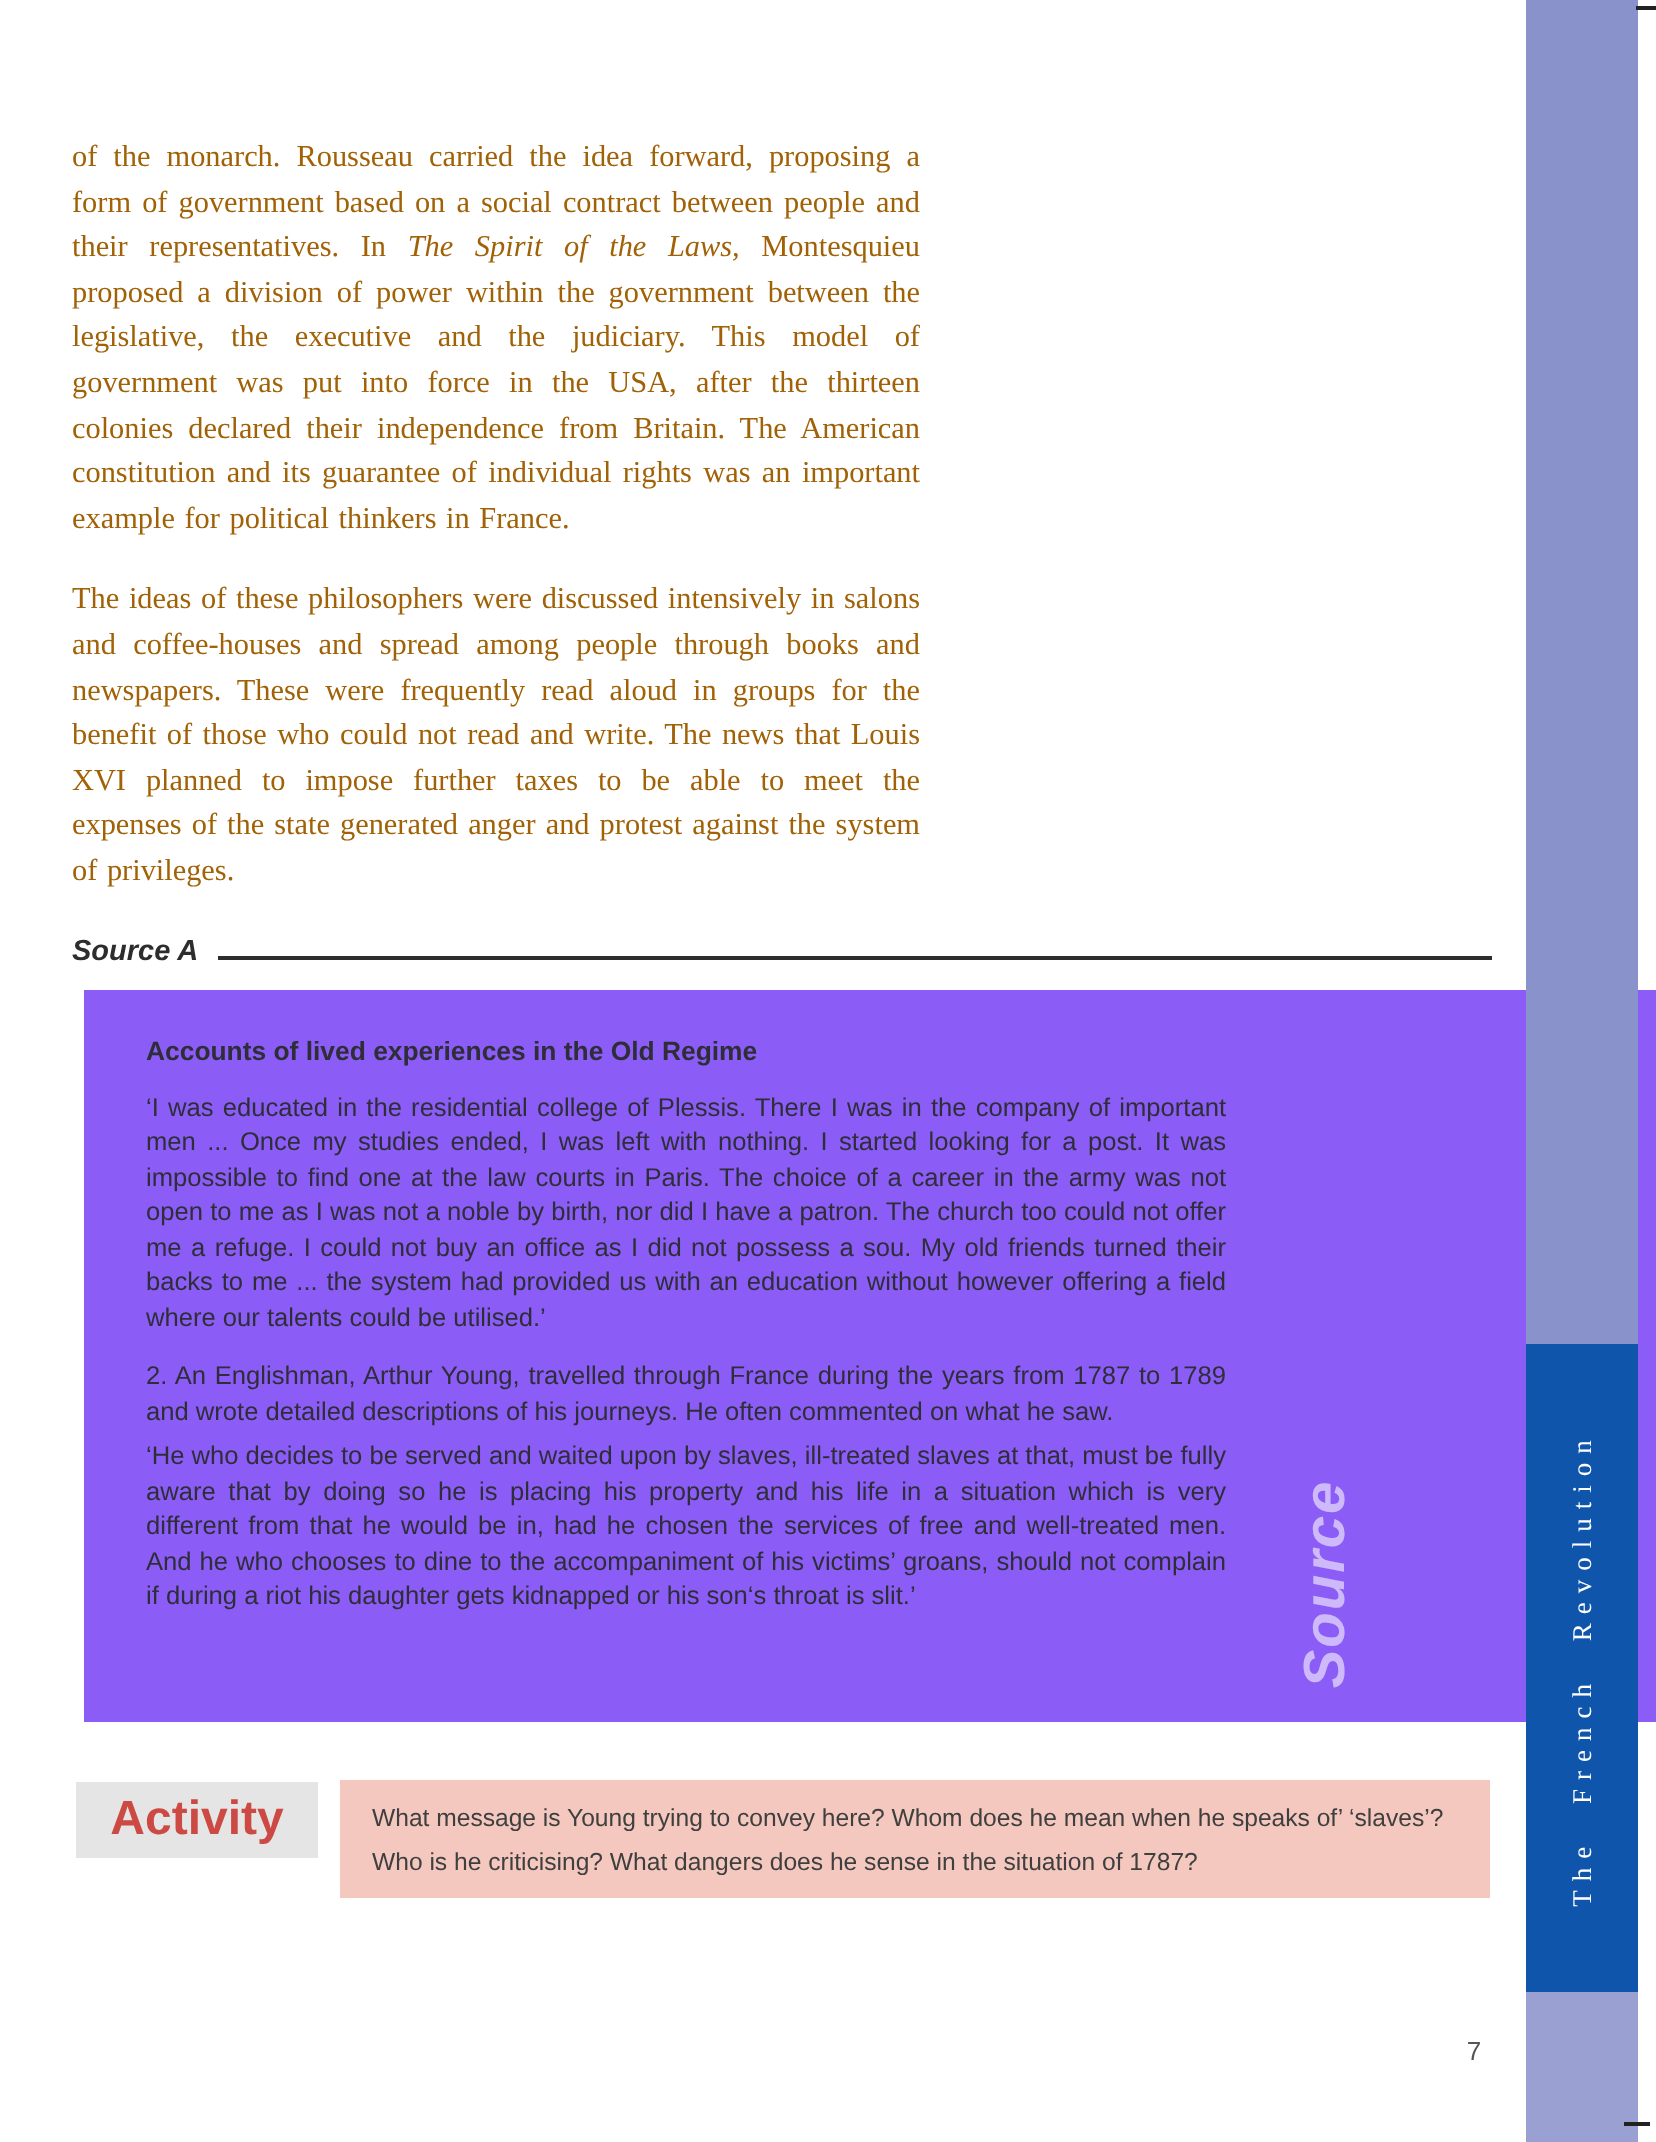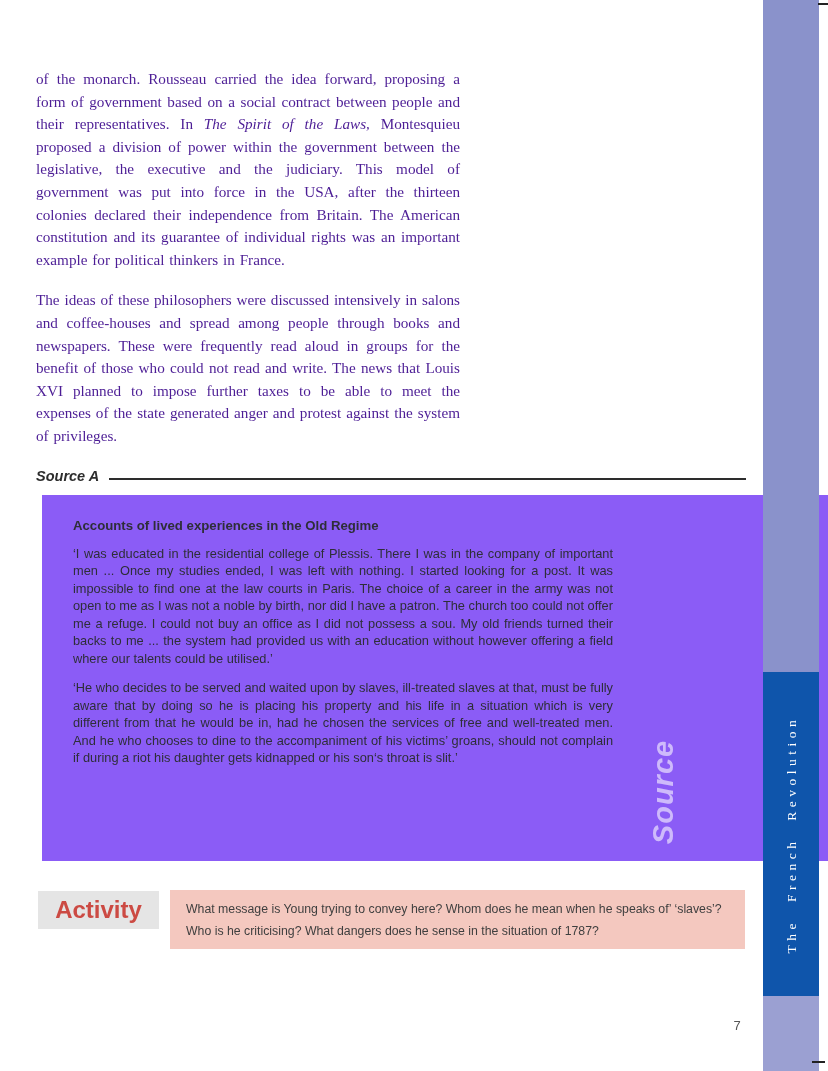--- a/index.html
+++ b/index.html
@@ -5,21 +5,21 @@
   html, body { margin:0; padding:0; }
   body {
     width:828px; height:1071px; position:relative; overflow:hidden;
     background:#ffffff;
     font-family:"Liberation Serif", serif;
   }
 
   
   .main-text {
     position:absolute; left:36px; top:68px; width:424px;
-    color:#4c1d95; font-size:15.2px; line-height:22.6px;
+    color:#a16207; font-size:15.2px; line-height:22.6px;
     text-align:justify; word-spacing:1px;
   }
   .main-text p { margin:0 0 18px 0; }
 
   
   .source-label-row {
     position:absolute; left:36px; top:468px; width:710px;
     display:flex; align-items:center; gap:10px;
   }
   .source-label {
@@ -105,20 +105,21 @@
 
   <div class="source-label-row">
     <span class="source-label">Source A</span>
     <span class="source-rule"></span>
   </div>
 
   <div class="source-box">
     <div class="source-inner">
       <p class="source-heading">Accounts of lived experiences in the Old Regime</p>
       <p class="src-quote">‘I was educated in the residential college of Plessis. There I was in the company of important men ... Once my studies ended, I was left with nothing. I started looking for a post. It was impossible to find one at the law courts in Paris. The choice of a career in the army was not open to me as I was not a noble by birth, nor did I have a patron. The church too could not offer me a refuge. I could not buy an office as I did not possess a sou. My old friends turned their backs to me ... the system had provided us with an education without however offering a field where our talents could be utilised.’</p>
+      <p class="src-intro">2. An Englishman, Arthur Young, travelled through France during the years from 1787 to 1789 and wrote detailed descriptions of his journeys. He often commented on what he saw.</p>
       <p class="src-quote">‘He who decides to be served and waited upon by slaves, ill-treated slaves at that, must be fully aware that by doing so he is placing his property and his life in a situation which is very different from that he would be in, had he chosen the services of free and well-treated men. And he who chooses to dine to the accompaniment of his victims’ groans, should not complain if during a riot his daughter gets kidnapped or his son‘s throat is slit.’</p>
     </div>
     <div class="source-watermark">Source</div>
   </div>
 
   <div class="activity-label-box">
     <span class="activity-label">Activity</span>
   </div>
   <div class="activity-body">
     <span>What message is Young trying to convey here? Whom does he mean when he speaks of’ ‘slaves’? Who is he criticising? What dangers does he sense in the situation of 1787?</span>

